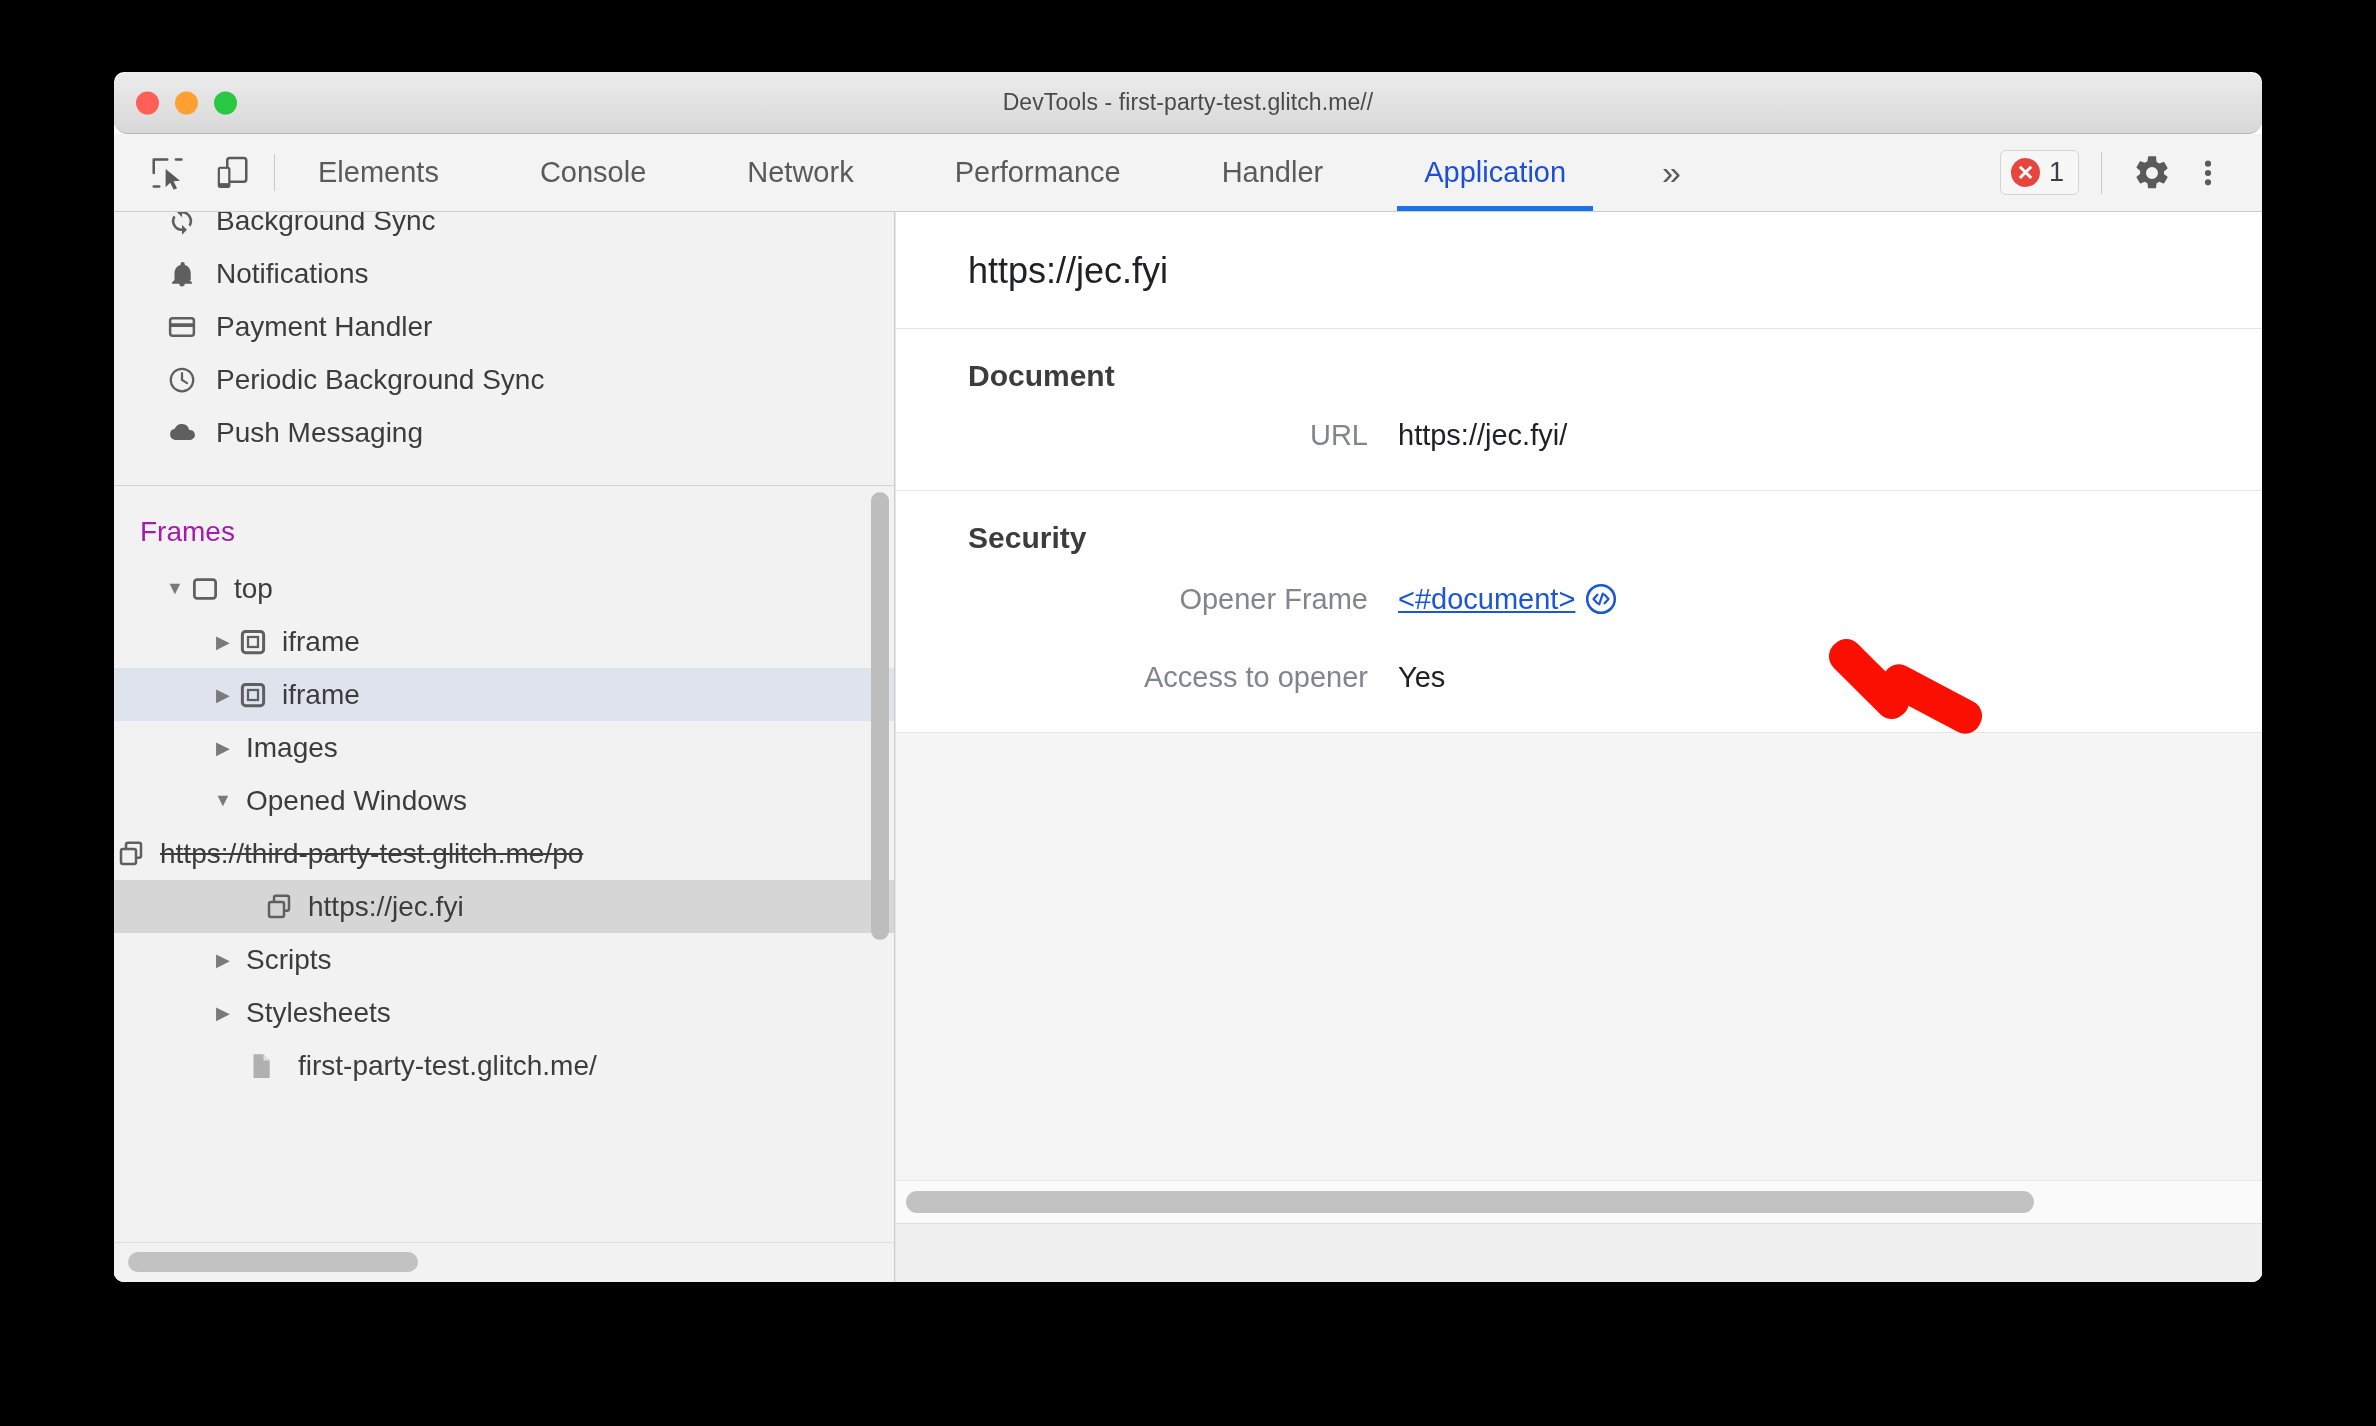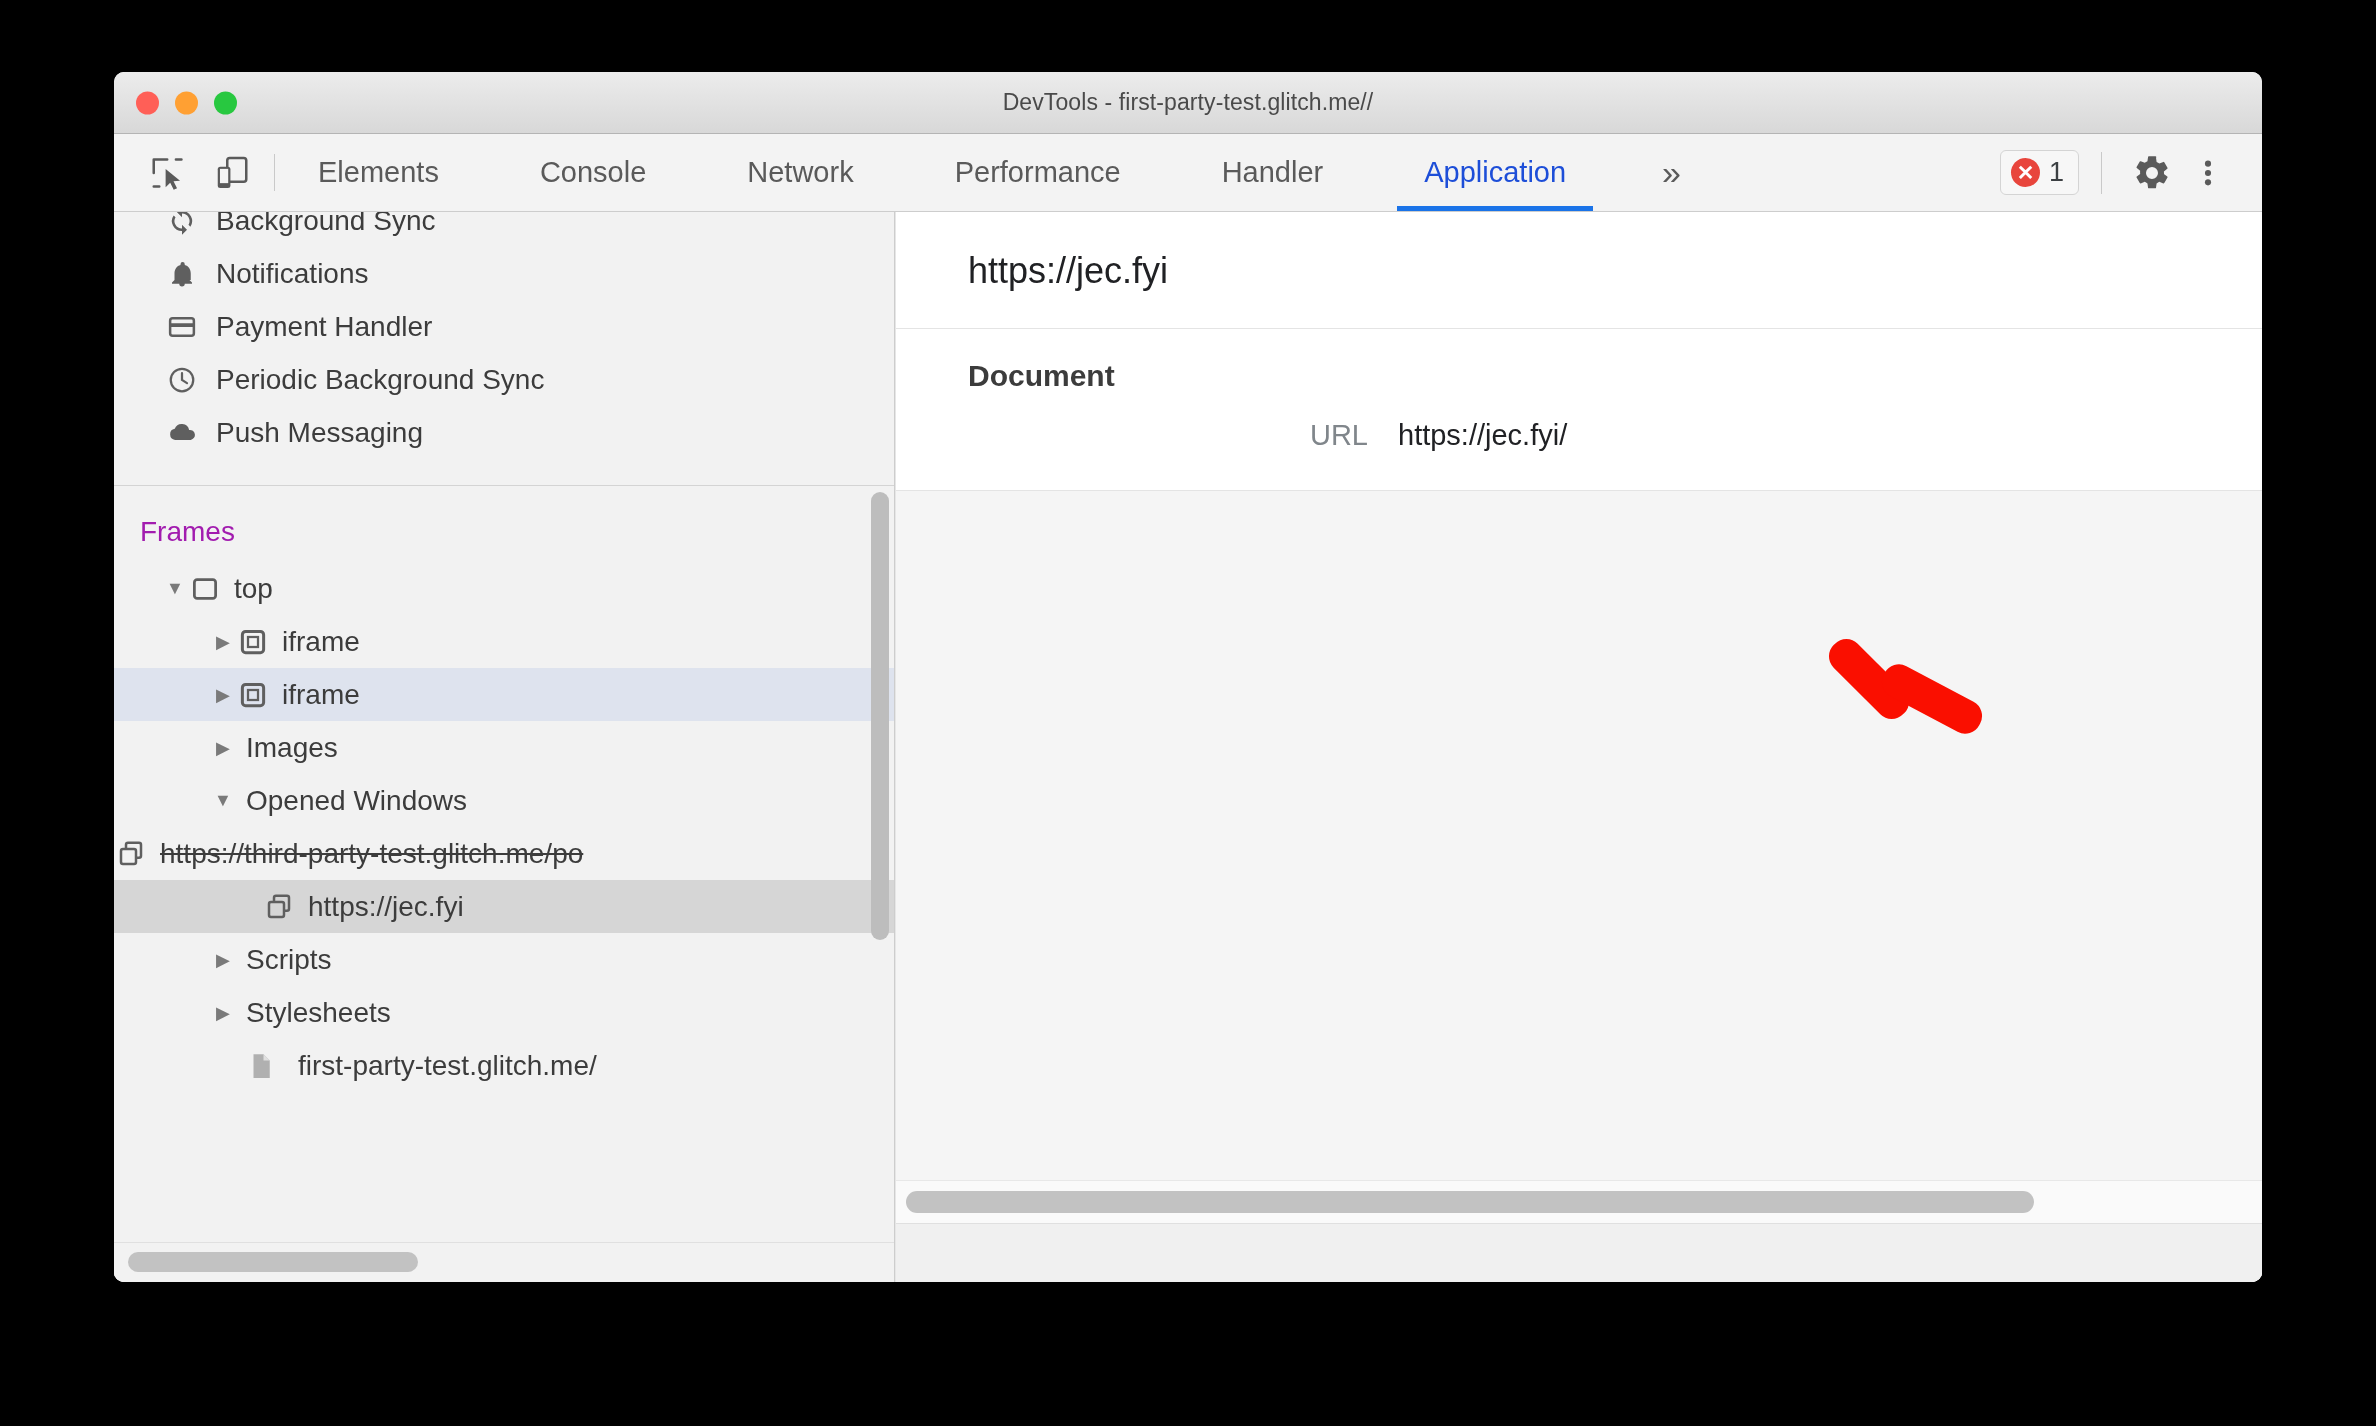--- a/index.html
+++ b/index.html
@@ -28,20 +28,21 @@
 
   
   #titlebar {
     height: 62px;
     flex: 0 0 62px;
     background: linear-gradient(#ececec, #d8d8d8);
     border-bottom: 1px solid #b4b4b4;
     position: relative;
     display: flex;
     align-items: center;
+    border-radius: 14px;
   }
   .traffic-lights {
     position: absolute;
     left: 22px;
     top: 50%;
     transform: translateY(-50%);
     display: flex;
     gap: 16px;
   }
   .tl {
@@ -595,20 +596,41 @@
         <div id="frame-header">https://jec.fyi</div>
 
         <div class="section">
           <div class="section-title">Document</div>
           <div class="kv-row">
             <div class="kv-key">URL</div>
             <div class="kv-val">https://jec.fyi/</div>
           </div>
         </div>
 
+        <div class="section">
+          <div class="section-title">Security</div>
+
+          <div class="kv-row">
+            <div class="kv-key">Opener Frame</div>
+            <div class="kv-val">
+              <span class="link">&lt;#document&gt;</span>
+              <span class="code-icon-wrap">
+                <svg width="36" height="36" viewBox="0 0 24 24">
+                  <circle cx="12" cy="12" r="9.2" fill="none" stroke="#1a56d6" stroke-width="1.7"></circle>
+                  <path d="M9.6 9.2 7 12l2.6 2.8M14.4 9.2 17 12l-2.6 2.8M13.2 8.4l-2.4 7.2" fill="none" stroke="#1a56d6" stroke-width="1.5" stroke-linecap="round" stroke-linejoin="round"></path>
+                </svg>
+              </span>
+            </div>
+          </div>
+
+          <div class="kv-row" style="margin-top:44px;">
+            <div class="kv-key">Access to opener</div>
+            <div class="kv-val">Yes</div>
+          </div>
+        </div>
 
         <div id="main-blank"></div>
       </div>
 
       <div id="main-hscroll-track">
         <div id="main-hscroll-thumb"></div>
       </div>
       <div id="main-bottom-pad"></div>
     </div>
 

